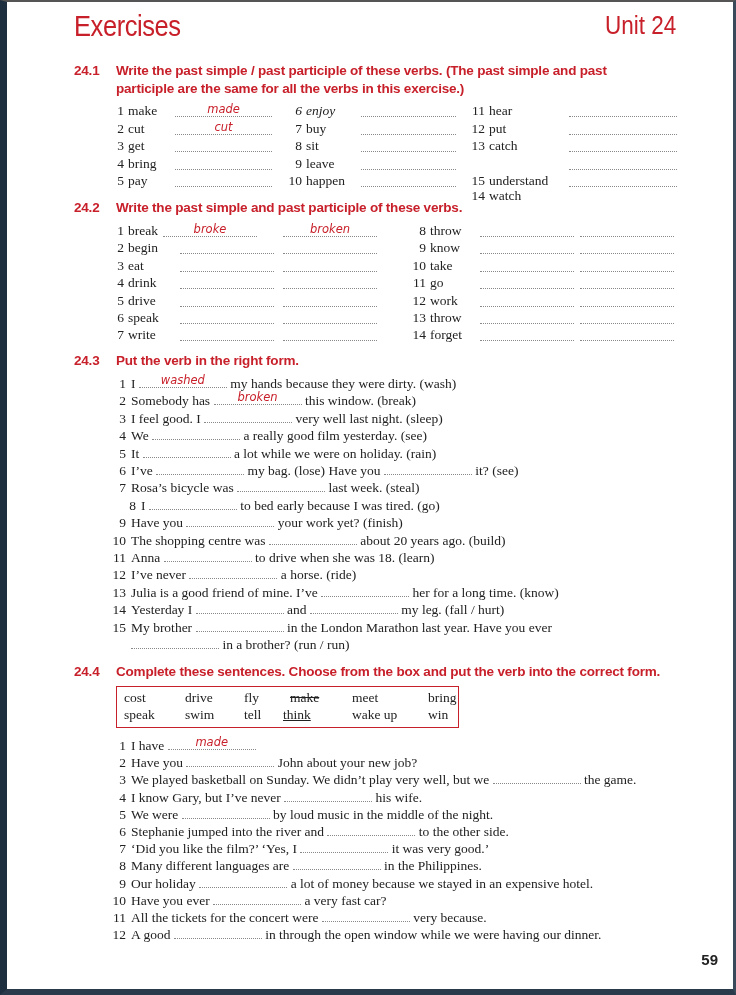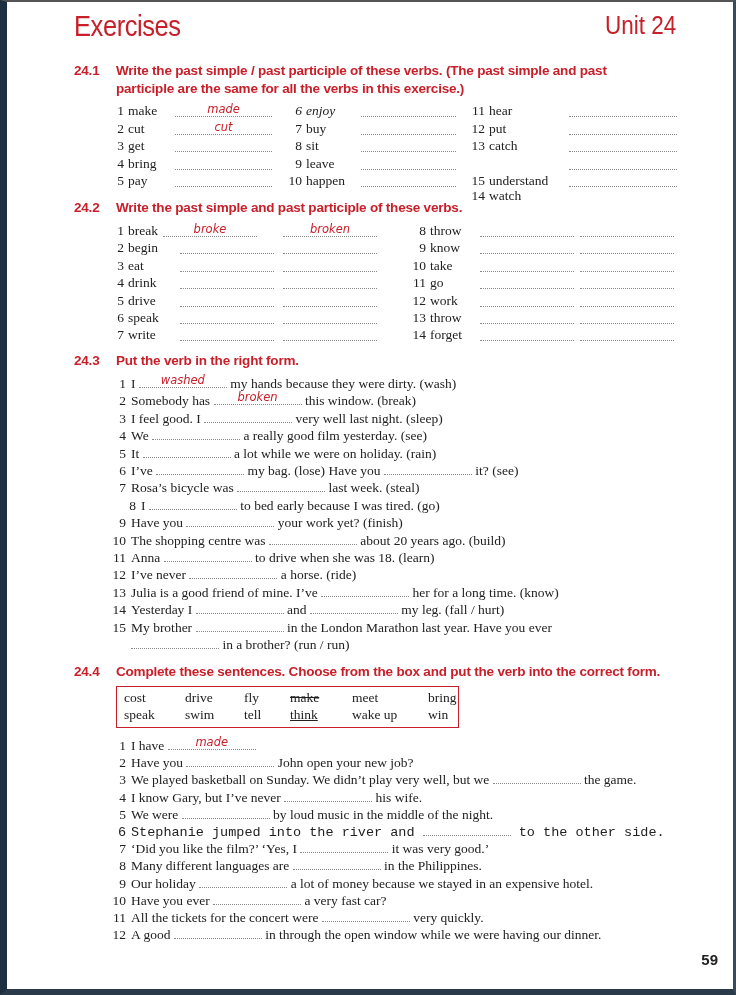--- a/index.html
+++ b/index.html
@@ -111,32 +111,32 @@
 <div class="box" id="wordbox">
     <span style="left: 7px; top: 3px;">cost</span>
     <span style="left: 68px; top: 3px;">drive</span>
     <span style="left: 127px; top: 3px;">fly</span>
     <span class="strike" style="left: 173px; top: 3px;">make</span>
     <span style="left: 235px; top: 3px;">meet</span>
     <span style="left: 311px; top: 3px;">bring</span>
     <span style="left: 7px; top: 20px;">speak</span>
     <span style="left: 68px; top: 20px;">swim</span>
     <span style="left: 127px; top: 20px;">tell</span>
-    <span style="left: 173px; top: 20px; text-decoration: underline;">think</span>
+    <span style="left: 166px; top: 20px; text-decoration: underline;">think</span>
     <span style="left: 235px; top: 20px;">wake up</span>
     <span style="left: 311px; top: 20px;">win</span>
   </div>
 <div id="ex4">
     <div class="row" style="left: 104px; top: 737px;"><span class="n" style="width: 22px; margin-right: 5px;">1</span><span>I have </span><span class="blank" style="width: 88px;"><span class="ans">made</span></span></div>
-    <div class="row" style="left: 104px; top: 754.2px;"><span class="n" style="width: 22px; margin-right: 5px;">2</span><span>Have you </span><span class="blank" style="width: 88px;"></span><span> John open your new job?</span></div>
+    <div class="row" style="left: 104px; top: 754.2px;"><span class="n" style="width: 22px; margin-right: 5px;">2</span><span>Have you </span><span class="blank" style="width: 88px;"></span><span> John about your new job?</span></div>
     <div class="row" style="left: 104px; top: 771.4px;"><span class="n" style="width: 22px; margin-right: 5px;">3</span><span>We played basketball on Sunday.  We didn’t play very well, but we </span><span class="blank" style="width: 88px;"></span><span> the game.</span></div>
     <div class="row" style="left: 104px; top: 788.6px;"><span class="n" style="width: 22px; margin-right: 5px;">4</span><span>I know Gary, but I’ve never </span><span class="blank" style="width: 88px;"></span><span> his wife.</span></div>
     <div class="row" style="left: 104px; top: 805.8px;"><span class="n" style="width: 22px; margin-right: 5px;">5</span><span>We were </span><span class="blank" style="width: 88px;"></span><span> by loud music in the middle of the night.</span></div>
-    <div class="row" style="left: 104px; top: 823px; font-family: Liberation Mono, monospace;"><span class="n" style="width: 22px; margin-right: 5px;">6</span><span>Stephanie jumped into the river and </span><span class="blank" style="width: 88px;"></span><span> to the other side.</span></div>
+    <div class="row" style="left: 104px; top: 823px;"><span class="n" style="width: 22px; margin-right: 5px;">6</span><span>Stephanie jumped into the river and </span><span class="blank" style="width: 88px;"></span><span> to the other side.</span></div>
     <div class="row" style="left: 104px; top: 840.2px;"><span class="n" style="width: 22px; margin-right: 5px;">7</span><span>‘Did you like the film?’    ‘Yes, I </span><span class="blank" style="width: 88px;"></span><span> it was very good.’</span></div>
     <div class="row" style="left: 104px; top: 857.4px;"><span class="n" style="width: 22px; margin-right: 5px;">8</span><span>Many different languages are </span><span class="blank" style="width: 88px;"></span><span> in the Philippines.</span></div>
     <div class="row" style="left: 104px; top: 874.6px;"><span class="n" style="width: 22px; margin-right: 5px;">9</span><span>Our holiday </span><span class="blank" style="width: 88px;"></span><span> a lot of money because we stayed in an expensive hotel.</span></div>
     <div class="row" style="left: 104px; top: 891.8px;"><span class="n" style="width: 22px; margin-right: 5px;">10</span><span>Have you ever </span><span class="blank" style="width: 88px;"></span><span> a very fast car?</span></div>
-    <div class="row" style="left: 104px; top: 909px;"><span class="n" style="width: 22px; margin-right: 5px;">11</span><span>All the tickets for the concert were </span><span class="blank" style="width: 88px;"></span><span> very quickly.</span></div>
+    <div class="row" style="left: 104px; top: 909px;"><span class="n" style="width: 22px; margin-right: 5px;">11</span><span>All the tickets for the concert were </span><span class="blank" style="width: 88px;"></span><span> very because.</span></div>
     <div class="row" style="left: 104px; top: 926.2px;"><span class="n" style="width: 22px; margin-right: 5px;">12</span><span>A good </span><span class="blank" style="width: 88px;"></span><span> in through the open window while we were having our dinner.</span></div>
   </div>
 
 <div class="pagenum">59</div>
 
 </body></html>

